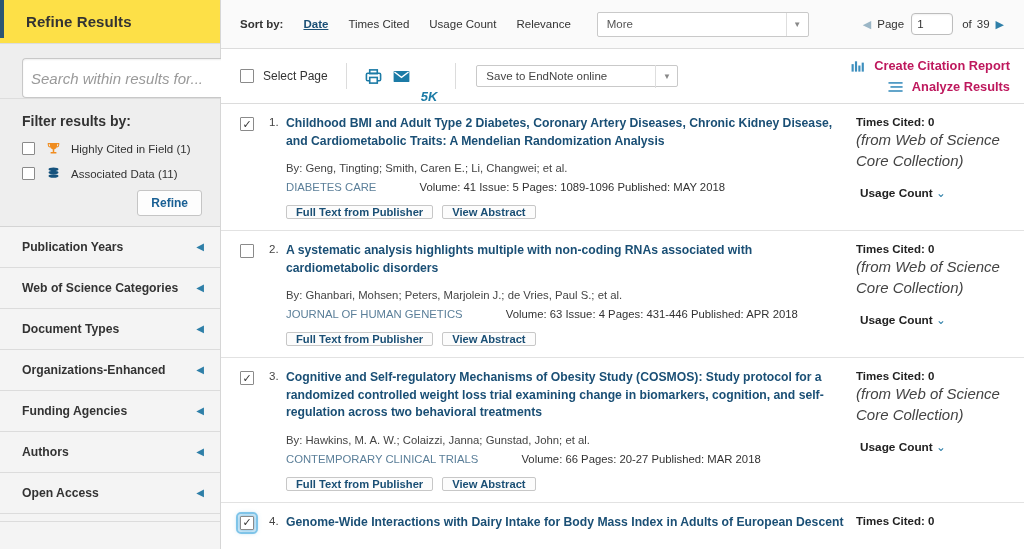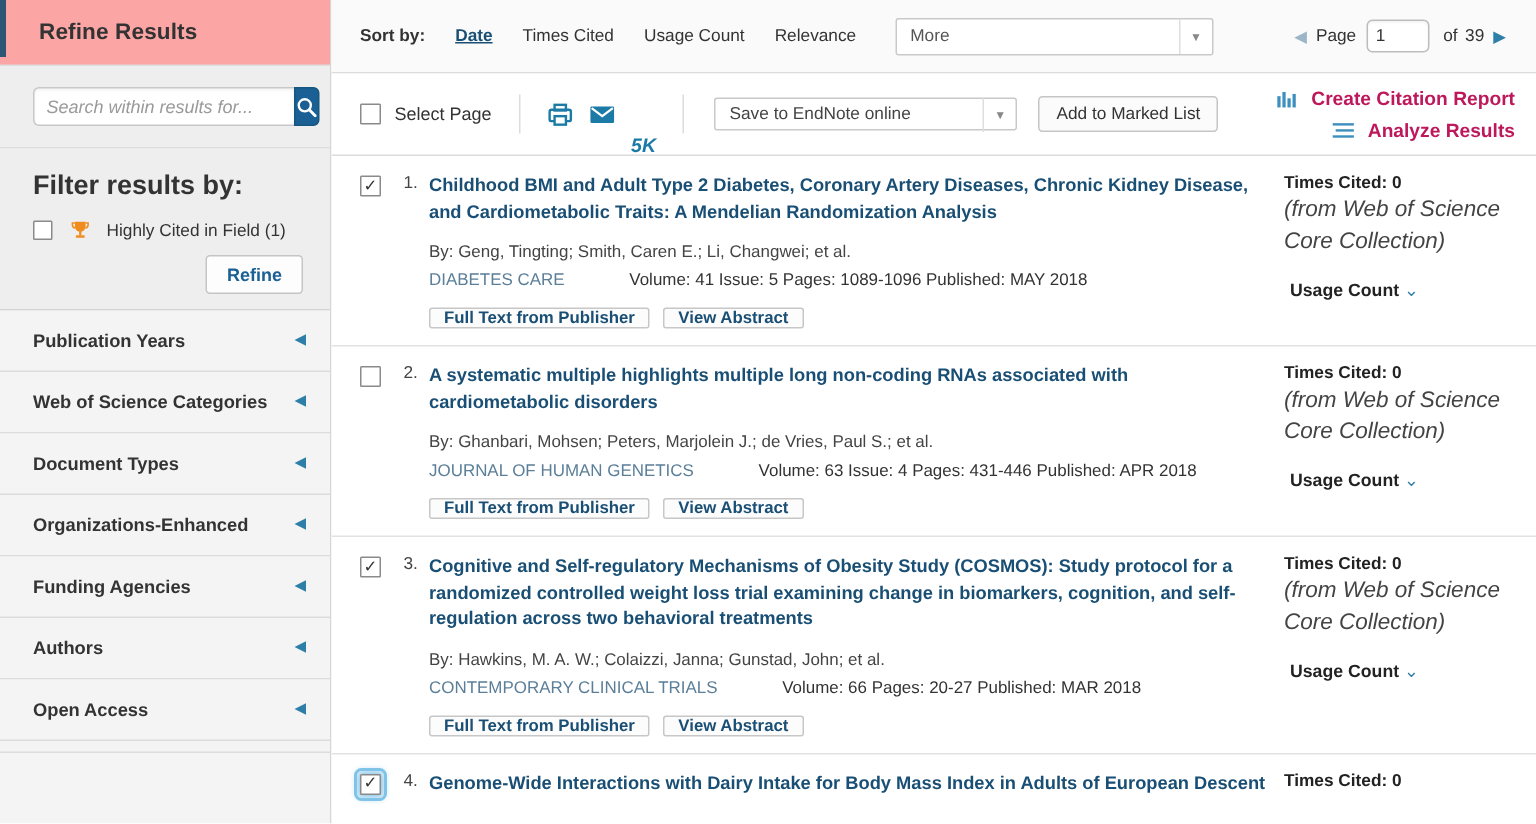--- a/index.html
+++ b/index.html
@@ -23,62 +23,62 @@
     flex: 0 0 221px;
   }
   #sidebar-accent {
     position: absolute; left: 0; top: 0; width: 4px; height: 38px;
     background: #2c5673;
   }
   .refine-header {
     height: 44px;
     display: flex; align-items: center;
     padding-left: 26px;
-    background: #fca5a5;
+    background: #fde047;
     border-bottom: 1px solid #dddddd;
   }
   .refine-header span {
     font-size: 15px; font-weight: bold; color: #333;
     letter-spacing: .1px;
   }
   .search-block {
     padding: 14px 18px 14px 22px;
     background: #eeeeee;
     border-bottom: 1px solid #dddddd;
   }
   .search-row { display: flex; height: 26px; }
   .search-input {
-    flex: 1; height: 26px;
+    flex: 1; height: 40px;
     border: 1px solid #c8c8c8;
     border-right: none;
     border-radius: 4px 0 0 4px;
     background: #fff;
     padding: 0 8px;
-    font-size: 12px;
+    font-size: 15px;
     font-style: italic;
     color: #9a9a9a;
     font-family: "Liberation Sans", sans-serif;
     outline: none;
     box-shadow: inset 0 1px 2px rgba(0,0,0,.07);
   }
   .search-input::placeholder { color:#9a9a9a; font-style: italic; }
   .search-btn {
     width: 30px; height: 26px;
     background: #1a6094;
     border: 1px solid #17567f;
     border-radius: 0 4px 4px 0;
     display: flex; align-items: center; justify-content: center;
     cursor: pointer;
   }
   .filter-block {
     padding: 14px 16px 10px 22px;
     background: #eeeeee;
     border-bottom: 1px solid #d4d4d4;
   }
-  .filter-title { font-size: 18px; font-weight: bold; color: #333; margin-bottom: 11px; }
+  .filter-title { font-size: 14px; font-weight: bold; color: #333; margin-bottom: 11px; }
   .filter-row { display: flex; align-items: center; margin-bottom: 8px; height: 17px; }
   .cbox {
     width: 13px; height: 13px; background: #fff;
     border: 1px solid #8a8a8a; border-radius: 1px;
     flex: 0 0 13px; cursor: pointer;
   }
   .filter-icon { width: 17px; height: 15px; margin-left: 10px; flex:0 0 17px; display:flex; align-items:center; justify-content:center;}
   .filter-label { margin-left: 9px; font-size: 11.5px; color: #333; }
   .refine-btn-row { display: flex; justify-content: flex-end; margin-top: 6px; padding-right: 2px; }
   .refine-btn {
@@ -259,20 +259,31 @@
             <path d="M4.2 2.8H2.4v1.3c0 1.3 .9 2.2 1.9 2.3" fill="none" stroke="#f08c1e" stroke-width="1.1"></path>
             <path d="M11.8 2.8h1.8v1.3c0 1.3-.9 2.2-1.9 2.3" fill="none" stroke="#f08c1e" stroke-width="1.1"></path>
             <rect x="7.2" y="8.6" width="1.6" height="3.1" fill="#f08c1e"></rect>
             <rect x="4.9" y="11.6" width="6.2" height="1.8" rx=".3" fill="#f08c1e"></rect>
           </svg>
         </div>
         <div class="filter-label">Highly Cited in Field (1)</div>
       </div>
 
 
+      <div class="filter-row">
+        <div class="cbox"></div>
+        <div class="filter-icon">
+          <svg width="15" height="15" viewBox="0 0 16 16">
+            <ellipse cx="8" cy="3.4" rx="5.3" ry="1.9" fill="#15527d"></ellipse>
+            <ellipse cx="8" cy="7" rx="5.3" ry="1.9" fill="#15527d"></ellipse>
+            <ellipse cx="8" cy="10.6" rx="5.3" ry="1.9" fill="#15527d"></ellipse>
+          </svg>
+        </div>
+        <div class="filter-label">Associated Data (11)</div>
+      </div>
 
       <div class="refine-btn-row">
         <button class="refine-btn">Refine</button>
       </div>
     </div>
 
     <div class="facet">
       <span class="facet-label">Publication Years</span>
       <span class="facet-arrow">◀</span>
     </div>
@@ -352,21 +363,20 @@
         <span class="fivek">5K</span>
       </div>
 
       <div class="vdiv"></div>
 
       <div class="endnote-select">
         <span>Save to EndNote online</span>
         <span class="sel-caret">▼</span>
       </div>
 
-      <button class="marked-btn">Add to Marked List</button>
 
       <div class="right-actions">
         <div class="ra-link">
           <svg width="15" height="14" viewBox="0 0 16 14">
             <rect x="0.6" y="5" width="2.3" height="8" fill="#3d8fbe"></rect>
             <rect x="4.2" y="2" width="2.3" height="11" fill="#3d8fbe"></rect>
             <rect x="7.8" y="6.5" width="2.3" height="6.5" fill="#3d8fbe"></rect>
             <rect x="11.4" y="3.4" width="2.3" height="9.6" fill="#3d8fbe"></rect>
           </svg>
           <span>Create Citation Report</span>
@@ -412,21 +422,21 @@
           </div>
         </div>
       </div>
 
       <div class="record">
         <div class="rec-check">
           <div class="cbox2"></div>
         </div>
         <div class="rec-num">2.</div>
         <div class="rec-body">
-          <div class="rec-title">A systematic multiple highlights multiple long non-coding RNAs associated with cardiometabolic disorders</div>
+          <div class="rec-title">A systematic analysis highlights multiple with non-coding RNAs associated with cardiometabolic disorders</div>
           <div class="rec-authors">By: Ghanbari, Mohsen; Peters, Marjolein J.; de Vries, Paul S.; et al.</div>
           <div class="rec-source">
             <span class="jrnl">JOURNAL OF HUMAN GENETICS</span>
             <span class="meta">Volume: 63  Issue: 4  Pages: 431-446  Published: APR 2018</span>
           </div>
           <div class="rec-btns">
             <button class="rbtn">Full Text from Publisher</button>
             <button class="rbtn">View Abstract</button>
           </div>
         </div>

